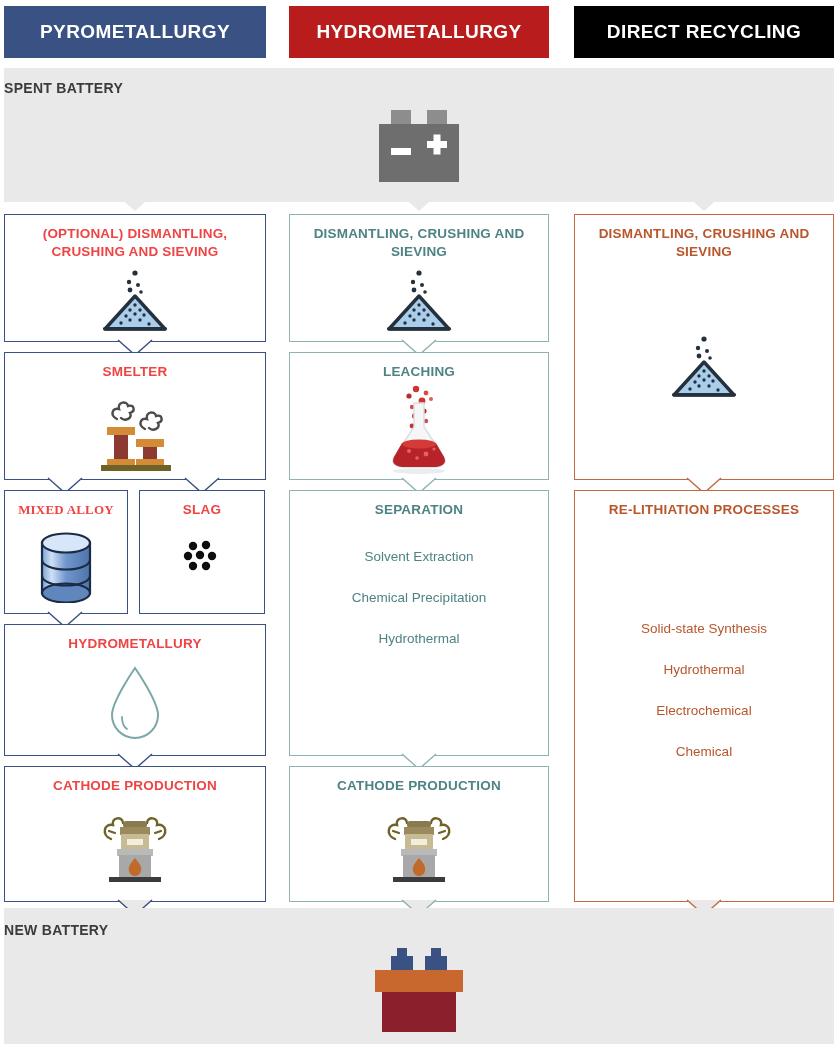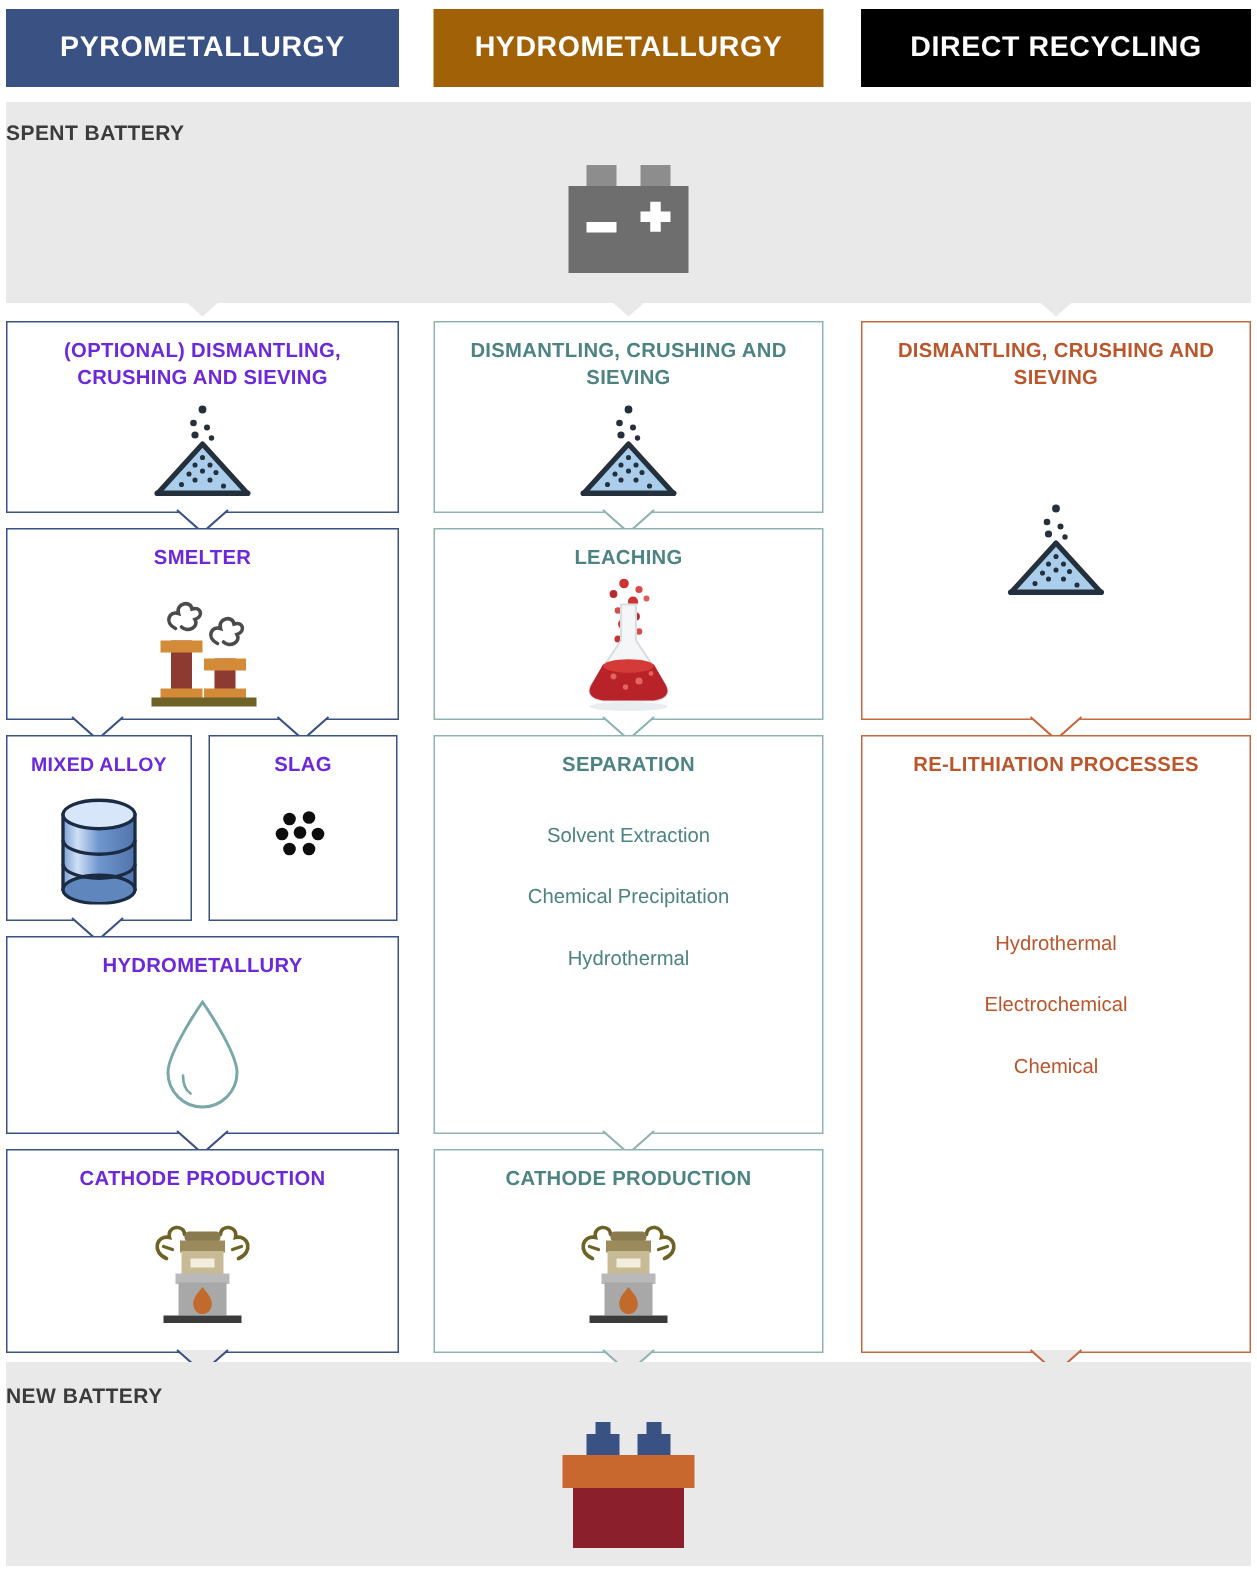--- a/index.html
+++ b/index.html
@@ -12,21 +12,21 @@
   #root { position: relative; width: 760px; height: 1048px; }
 
   
   .hdr {
     position: absolute; height: 52px; top: 6px;
     display: flex; align-items: center; justify-content: center;
     color: #ffffff; font-weight: 700; font-size: 19px;
     letter-spacing: .4px; text-align: center;
   }
   .hdr.pyro  { left: 4px;   width: 262px; background: #3a5183; }
-  .hdr.hydro { left: 289px; width: 260px; background: #a16207; }
+  .hdr.hydro { left: 289px; width: 260px; background: #b91c1c; }
   .hdr.direct{ left: 574px; width: 260px; background: #000000; }
 
   
   .band {
     position: absolute; left: 4px; width: 830px;
     background: #e9e9e9;
   }
   .band-top { top: 68px; height: 134px; }
   .band-bot { top: 908px; height: 136px; padding-left: 40px; }
   .band-title {
@@ -38,21 +38,21 @@
   .box {
     position: absolute; background: #ffffff;
     border: 1.4px solid #3a5183;
   }
   .box.t-hydro  { border-color: #8fb3b3; }
   .box.t-direct { border-color: #c4693f; }
 
   .box-title {
     position: absolute; left: 6px; right: 6px; top: 10px;
     text-align: center; font-weight: 700; font-size: 13.5px;
-    line-height: 18px; letter-spacing: .2px; color: #6d28d9;
+    line-height: 18px; letter-spacing: .2px; color: #ef4444;
   }
   .t-hydro  .box-title { color: #4e8383; }
   .t-direct .box-title { color: #b9562c; }
 
   .sub-list {
     position: absolute; left: 6px; right: 6px;
     text-align: center; font-size: 13.5px; color: #4e8383;
     font-weight: 400;
   }
   .t-direct .sub-list { color: #b9562c; }
@@ -155,21 +155,21 @@
   <svg class="notch" style="left:48px; top:478px;">
     <polygon points="0,0 34,0 17,15" fill="#ffffff"></polygon>
     <polyline points="0,0 17,15 34,0" fill="none" stroke="#3a5183" stroke-width="1.4"></polyline>
   </svg>
   <svg class="notch" style="left:185px; top:478px;">
     <polygon points="0,0 34,0 17,15" fill="#ffffff"></polygon>
     <polyline points="0,0 17,15 34,0" fill="none" stroke="#3a5183" stroke-width="1.4"></polyline>
   </svg>
 
   <div class="box t-pyro" style="left:4px; top:490px; width:124px; height:124px;">
-    <div class="box-title" style="font-size:13px;">MIXED ALLOY</div>
+    <div class="box-title" style="font-size:13px;font-family:Liberation Serif, serif;">MIXED ALLOY</div>
     <div class="icon-wrap" style="top:38px;">
       <svg width="62" height="74" viewBox="0 0 62 74">
         <defs>
           <linearGradient id="cylg" x1="0" y1="0" x2="1" y2="0">
             <stop offset="0" stop-color="#7ba0d4"></stop>
             <stop offset="0.2" stop-color="#cfe0f5"></stop>
             <stop offset="0.5" stop-color="#6f96cd"></stop>
             <stop offset="1" stop-color="#4f74ab"></stop>
           </linearGradient>
         </defs>
@@ -360,20 +360,21 @@
     </div>
   </div>
   <svg class="notch" style="left:687px; top:478px;">
     <polygon points="0,0 34,0 17,15" fill="#ffffff"></polygon>
     <polyline points="0,0 17,15 34,0" fill="none" stroke="#c4693f" stroke-width="1.4"></polyline>
   </svg>
 
   <div class="box t-direct" style="left:574px; top:490px; width:260px; height:412px;">
     <div class="box-title">RE-LITHIATION PROCESSES</div>
     <div class="sub-list" style="top:130px;">
+      <div class="li" style="margin-bottom:26px;">Solid-state Synthesis</div>
       <div class="li" style="margin-bottom:26px;">Hydrothermal</div>
       <div class="li" style="margin-bottom:26px;">Electrochemical</div>
       <div class="li">Chemical</div>
     </div>
   </div>
   <svg class="notch" style="left:687px; top:900px;">
     <polygon points="0,0 34,0 17,15" fill="#e9e9e9"></polygon>
     <polyline points="0,0 17,15 34,0" fill="none" stroke="#c4693f" stroke-width="1.4"></polyline>
   </svg>
 

